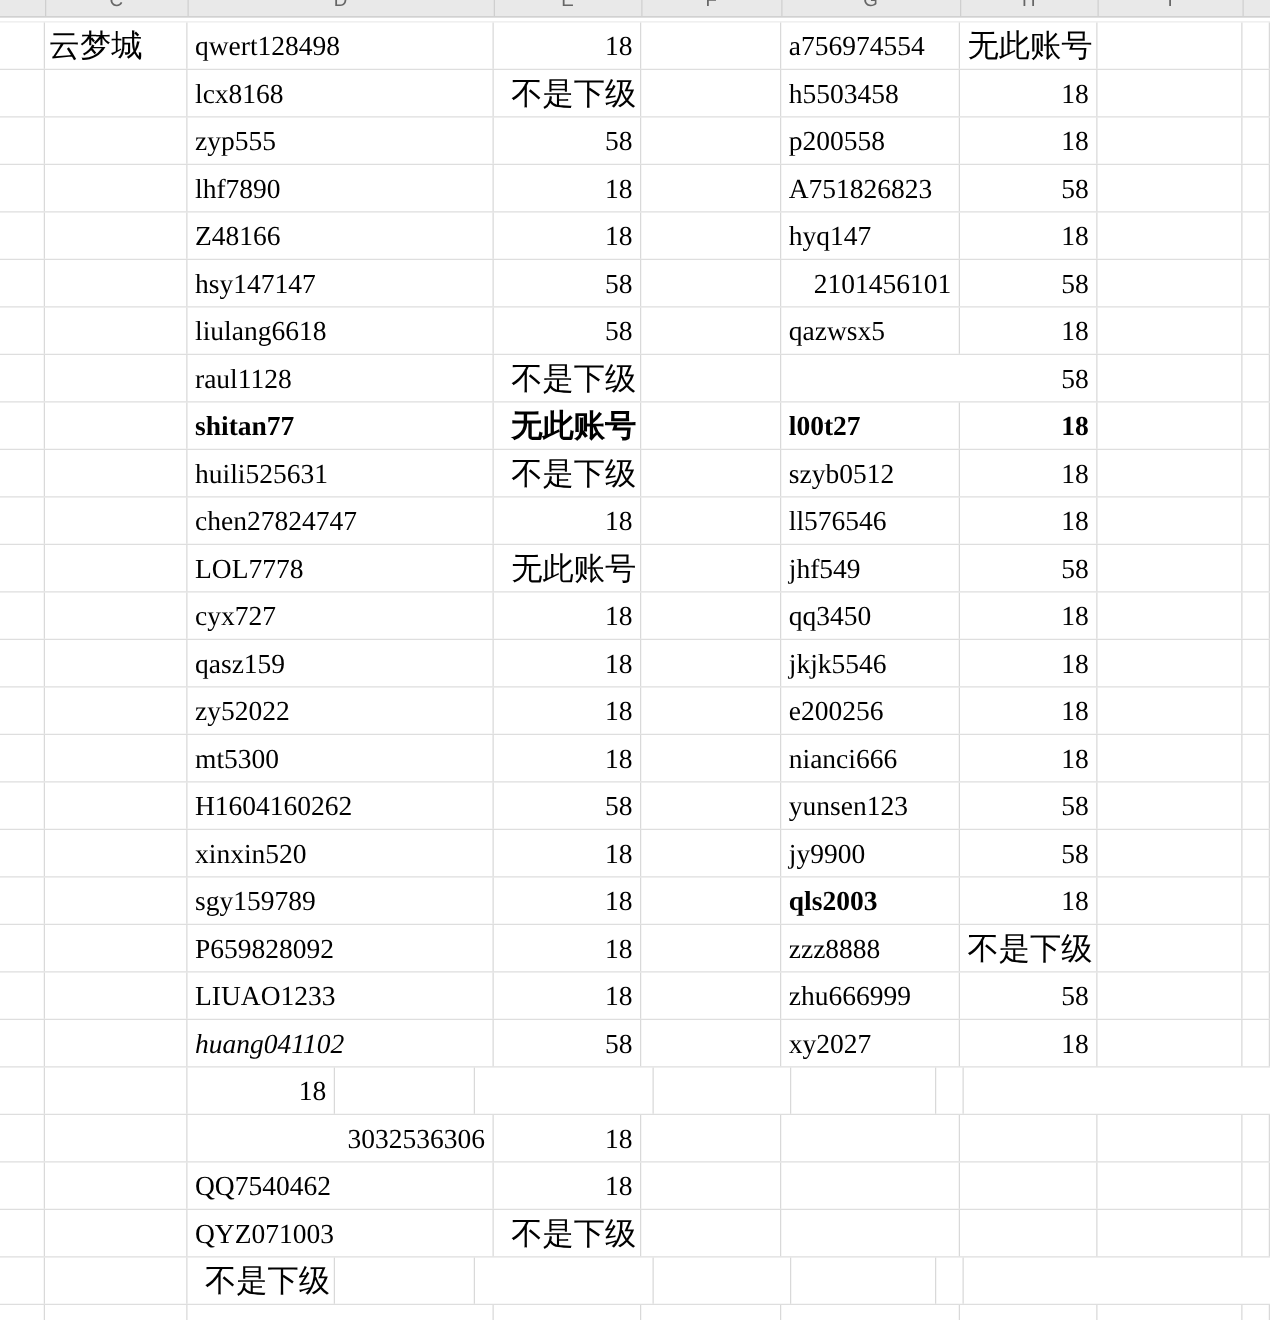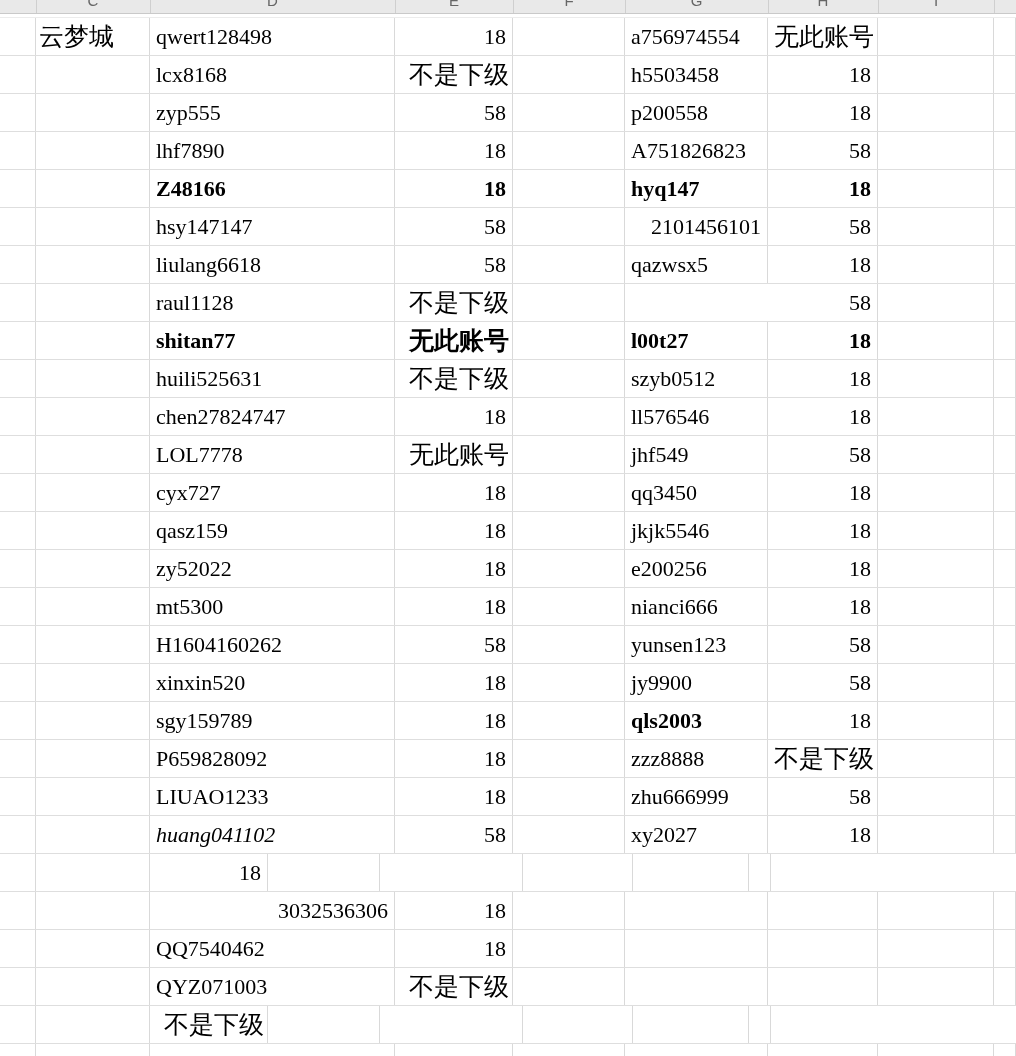--- a/index.html
+++ b/index.html
@@ -89,21 +89,21 @@
         <div class="cell left" style="width: 36px; border-right-color: rgb(217, 217, 217);"></div>
         <div class="cell left" style="width: 114px; border-right-color: rgb(217, 217, 217);"></div>
         <div class="cell left" style="width: 245px; border-right-color: rgb(217, 217, 217);">lhf7890</div>
         <div class="cell right" style="width: 118px; border-right-color: rgb(217, 217, 217);">18</div>
         <div class="cell left" style="width: 112px; border-right-color: rgb(217, 217, 217);"></div>
         <div class="cell left" style="width: 143px; border-right-color: rgb(217, 217, 217);">A751826823</div>
         <div class="cell right" style="width: 110px; border-right-color: rgb(217, 217, 217);">58</div>
         <div class="cell left" style="width: 116px; border-right-color: rgb(217, 217, 217);"></div>
         <div class="cell left" style="width: 22px; border-right-color: rgb(217, 217, 217);"></div>
       </div>
-      <div class="row" style="border-bottom-color: rgb(222, 222, 222); font-weight: bold;">
+      <div class="row" style="border-bottom-color: rgb(222, 222, 222);">
         <div class="cell left" style="width: 36px; border-right-color: rgb(217, 217, 217);"></div>
         <div class="cell left" style="width: 114px; border-right-color: rgb(217, 217, 217);"></div>
         <div class="cell left" style="width: 245px; border-right-color: rgb(217, 217, 217);">Z48166</div>
         <div class="cell right" style="width: 118px; border-right-color: rgb(217, 217, 217);">18</div>
         <div class="cell left" style="width: 112px; border-right-color: rgb(217, 217, 217);"></div>
         <div class="cell left" style="width: 143px; border-right-color: rgb(217, 217, 217);">hyq147</div>
         <div class="cell right" style="width: 110px; border-right-color: rgb(217, 217, 217);">18</div>
         <div class="cell left" style="width: 116px; border-right-color: rgb(217, 217, 217);"></div>
         <div class="cell left" style="width: 22px; border-right-color: rgb(217, 217, 217);"></div>
       </div>

